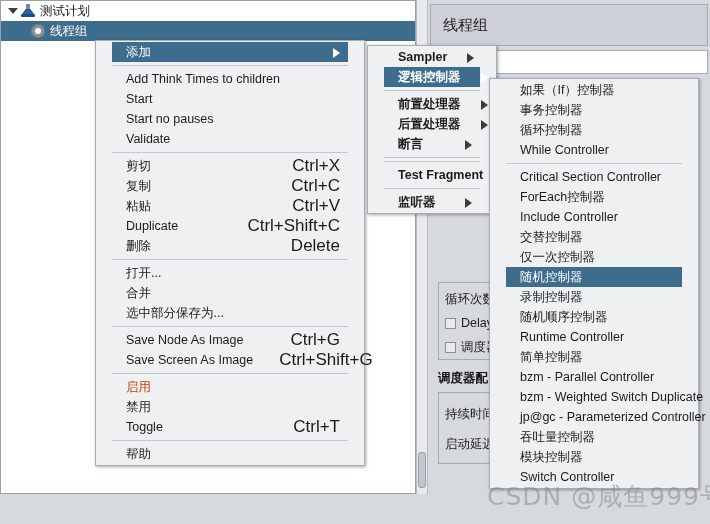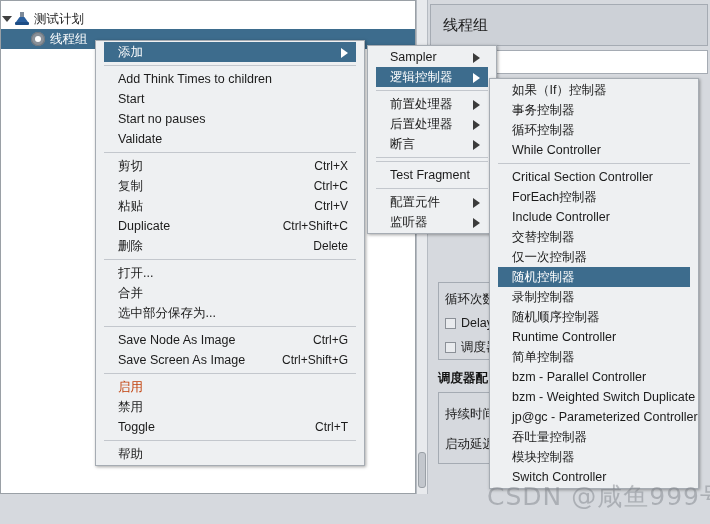--- a/index.html
+++ b/index.html
@@ -18,21 +18,21 @@
     position:absolute;left:0;top:0;width:416px;height:494px;
     background:#ffffff;
     border:1px solid #9aa0a6;
     box-sizing:border-box;
   }
   .tree-row{
     height:20px;display:flex;align-items:center;
     box-sizing:border-box;
     white-space:nowrap;
   }
-  .tree-row.lvl0{margin-top:8px;}
+  .tree-row.lvl0{padding-left:6px;}
   .tree-row.lvl1{padding-left:28px;}
   .tree-row.sel{background:#3d6c8d;color:#ffffff;}
   .tw{
     width:12px;height:12px;flex:0 0 12px;display:inline-block;position:relative;
   }
   .tw::after{
     content:"";position:absolute;left:1px;top:3px;
     border-left:5px solid transparent;border-right:5px solid transparent;
     border-top:6px solid #404040;
   }
@@ -99,46 +99,46 @@
     position:absolute;left:1px;bottom:6px;width:8px;height:36px;
     background:#c3c7cd;border:1px solid #9aa0a6;border-radius:3px;box-sizing:border-box;
   }
 
   
   .menu{
     position:absolute;background:#eef0f2;
     border:1px solid #a6acb3;
     box-shadow:1px 1px 3px rgba(0,0,0,.35);
     box-sizing:border-box;
-    padding:1px 8px;
+    padding:1px 16px;
   }
   .mi{
     height:20px;display:flex;align-items:center;
     padding:0 8px 0 14px;white-space:nowrap;
     font-size:12.5px;color:#1b1b1b;box-sizing:border-box;
   }
   .mi .lbl{flex:0 0 auto;}
-  .mi .acc{margin-left:auto;padding-left:26px;color:#1b1b1b;font-size:12px;}
+  .mi .acc{margin-left:auto;padding-left:26px;color:#1b1b1b;font-size:17px;}
   .mi .arrow{margin-left:auto;padding-left:20px;display:inline-block;}
   .mi .arrow::after{
     content:"";display:inline-block;
     border-top:5px solid transparent;border-bottom:5px solid transparent;
     border-left:7px solid #3b3b3b;vertical-align:middle;
   }
   .mi.sel{background:#3d6c8d;color:#ffffff;}
   .mi.sel .arrow::after{border-left-color:#ffffff;}
   .mi.dis{color:#c2410c;}
   .sep{height:1px;background:#c3c7cd;margin:3px 0;}
 
   
   #menu-actions{left:95px;top:40px;width:270px;}
   #menu-actions .mi{height:20px;}
 
   
-  #menu-add{left:367px;top:45px;width:130px;}
+  #menu-add{left:367px;top:45px;width:130px;font-weight:bold;}
 
   
   #menu-logic{left:489px;top:78px;width:210px;}
 
   
   #watermark{
     position:absolute;left:487px;top:480px;
     font-size:25px;color:rgba(120,124,130,.45);
     font-family:"DejaVu Sans",sans-serif;
     white-space:nowrap;pointer-events:none;
@@ -310,24 +310,20 @@
         <span class="arrow"></span>
       </div>
       <div class="sep"></div>
       <div class="sep"></div>
       <div class="mi">
         <span class="lbl">Test Fragment</span>
         <span class="arrow"></span>
       </div>
       <div class="sep"></div>
       <div class="mi">
-        <span class="lbl">配置元件</span>
-        <span class="arrow"></span>
-      </div>
-      <div class="mi">
         <span class="lbl">监听器</span>
         <span class="arrow"></span>
       </div>
     </div>
 
   <div class="menu" id="menu-logic">
       <div class="mi">
         <span class="lbl">如果（If）控制器</span>
       </div>
       <div class="mi">

